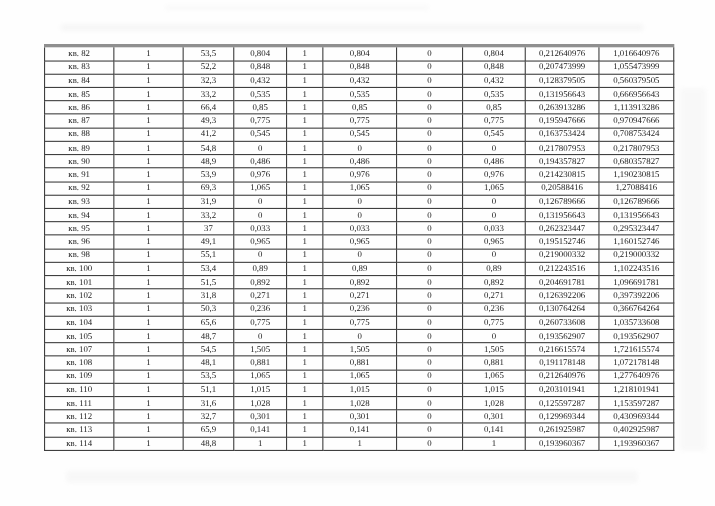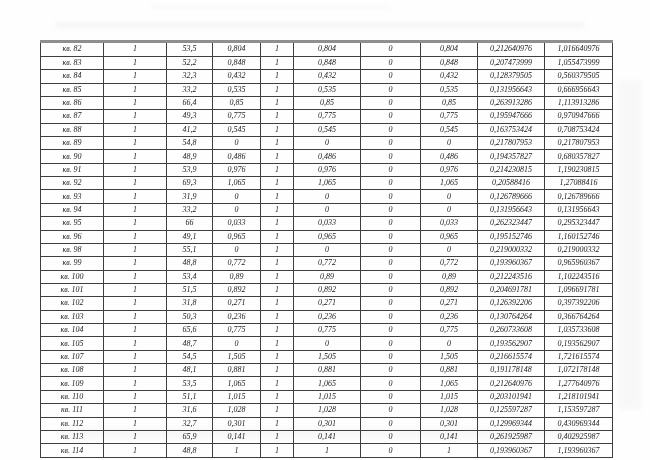--- a/index.html
+++ b/index.html
@@ -15,26 +15,25 @@
     width: 650px;
     height: 460px;
     background: #fefefe;
     overflow: hidden;
   }
   table.data-table {
     position: absolute;
     left: 40px;
     top: 40px;
     width: 572px;
-    height: 418px;
+    height: 370px;
     border-collapse: collapse;
     table-layout: fixed;
     border: 1px solid #3f3f3f;
     border-top: 3px solid #8f8f8f;
-    font-style: italic;
   }
   table.data-table td {
     border: 1px solid #3f3f3f;
     font-size: 8px;
     line-height: 1;
     color: #1a1a1a;
     text-align: center;
     vertical-align: middle;
     padding: 0;
     white-space: nowrap;
@@ -229,21 +228,21 @@
           <td>1</td>
           <td>0</td>
           <td>0</td>
           <td>0</td>
           <td>0,131956643</td>
           <td>0,131956643</td>
         </tr>
         <tr>
           <td>кв. 95</td>
           <td>1</td>
-          <td>66</td>
+          <td>37</td>
           <td>0,033</td>
           <td>1</td>
           <td>0,033</td>
           <td>0</td>
           <td>0,033</td>
           <td>0,262323447</td>
           <td>0,295323447</td>
         </tr>
         <tr>
           <td>кв. 96</td>
@@ -261,32 +260,20 @@
           <td>кв. 98</td>
           <td>1</td>
           <td>55,1</td>
           <td>0</td>
           <td>1</td>
           <td>0</td>
           <td>0</td>
           <td>0</td>
           <td>0,219000332</td>
           <td>0,219000332</td>
-        </tr>
-        <tr>
-          <td>кв. 99</td>
-          <td>1</td>
-          <td>48,8</td>
-          <td>0,772</td>
-          <td>1</td>
-          <td>0,772</td>
-          <td>0</td>
-          <td>0,772</td>
-          <td>0,193960367</td>
-          <td>0,965960367</td>
         </tr>
         <tr>
           <td>кв. 100</td>
           <td>1</td>
           <td>53,4</td>
           <td>0,89</td>
           <td>1</td>
           <td>0,89</td>
           <td>0</td>
           <td>0,89</td>

